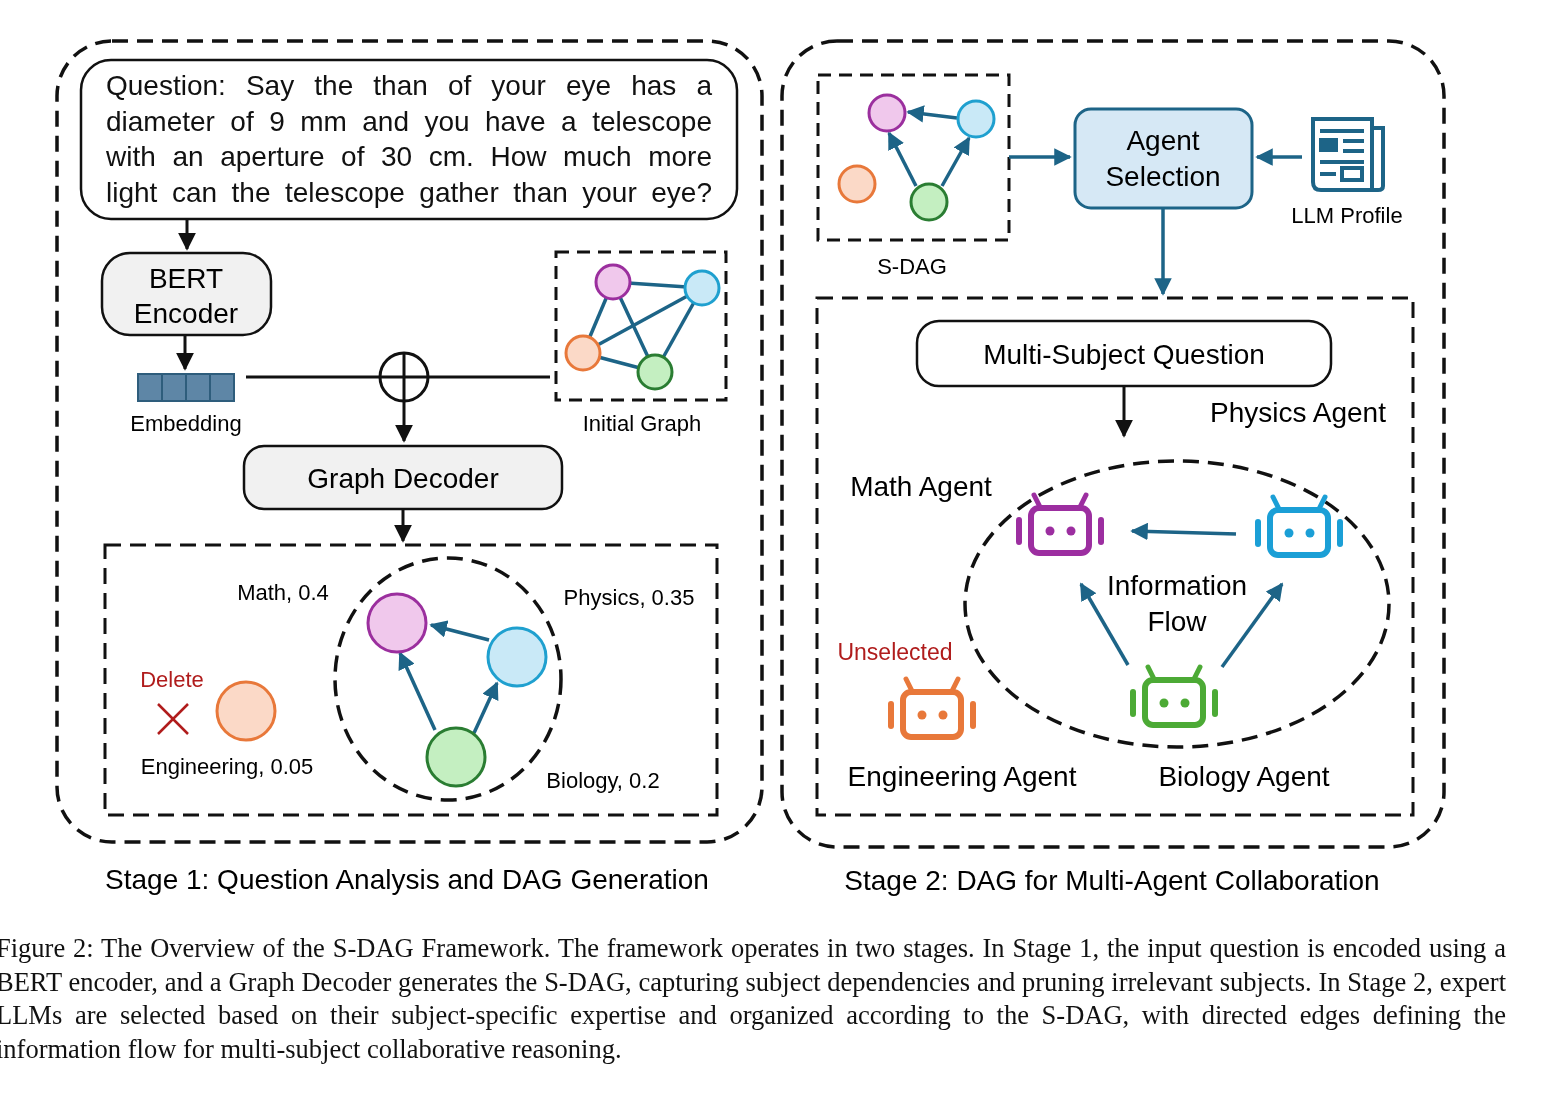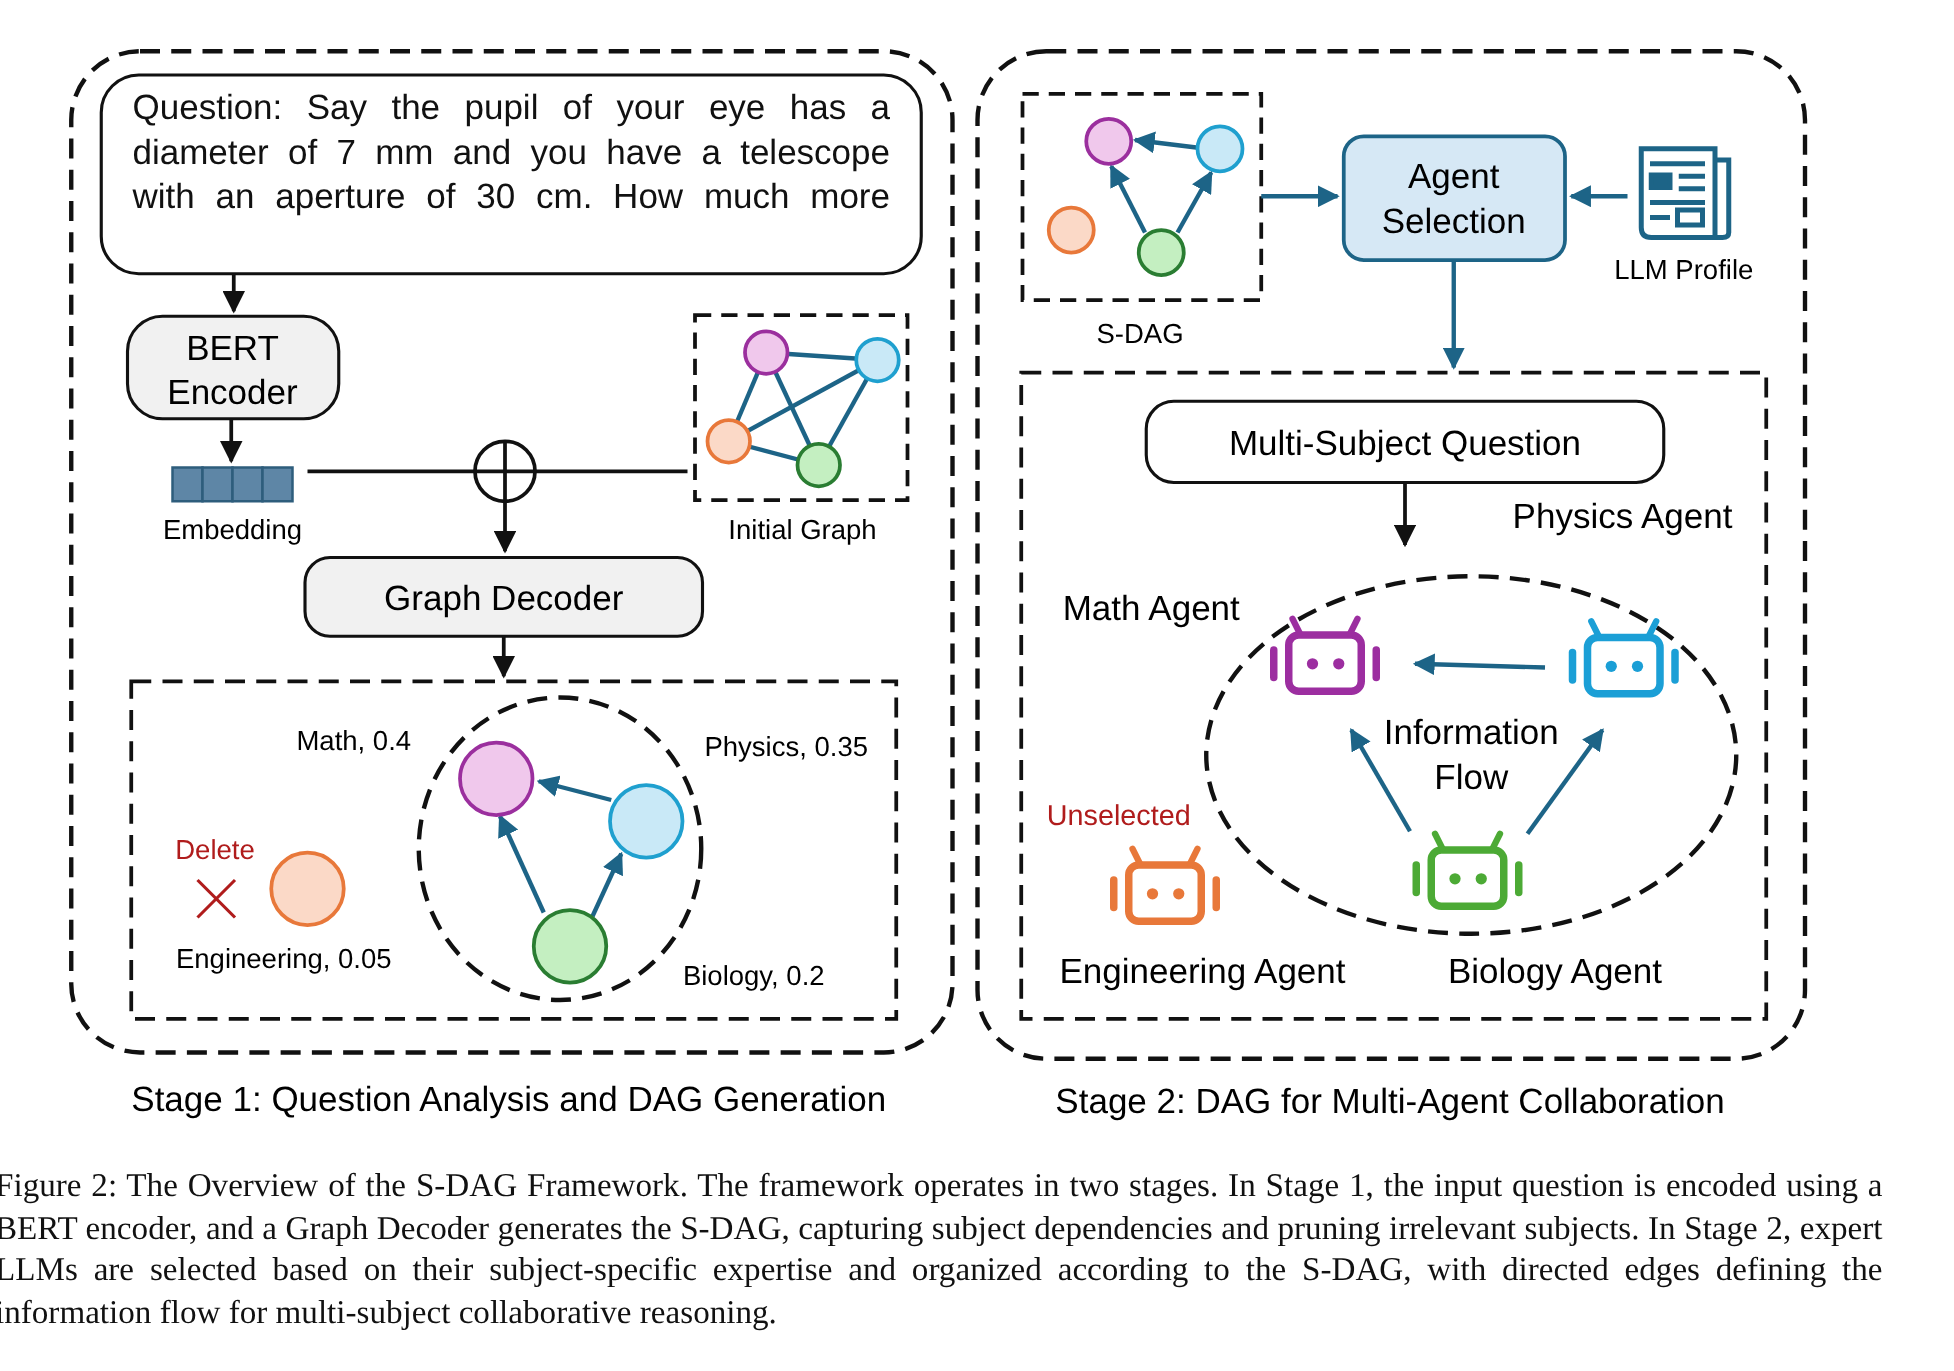--- a/index.html
+++ b/index.html
@@ -191,20 +191,21 @@
     <line x1="-41" y1="-10" x2="-41" y2="12" stroke-width="6" stroke-linecap="round"></line>
     <line x1="41" y1="-10" x2="41" y2="12" stroke-width="6" stroke-linecap="round"></line>
     <circle cx="-10" cy="1" r="4.5" fill="#e8783a" stroke="none"></circle>
     <circle cx="11" cy="1" r="4.5" fill="#e8783a" stroke="none"></circle>
   </g>
 
   <text x="1112" y="890" font-size="28" text-anchor="middle" class="sans">Stage 2: DAG for Multi-Agent Collaboration</text>
 </svg>
 
 <div class="qtext">
-  <div>Question: Say the pupil of your eye has a</div>
-  <div>diameter of 7 mm and you have a telescope</div>
+  <div>Question: Say the than of your eye has a</div>
+  <div>diameter of 9 mm and you have a telescope</div>
   <div>with an aperture of 30 cm. How much more</div>
+  <div>light can the telescope gather than your eye?</div>
 </div>
 
 <div class="caption">
   <span>Figure 2: The Overview of the S-DAG Framework. The framework operates in two stages. In Stage 1, the input question is encoded using a BERT encoder, and a Graph Decoder generates the S-DAG, capturing subject dependencies and pruning irrelevant subjects. In Stage 2, expert LLMs are selected based on their subject-specific expertise and organized according to the S-DAG, with directed edges defining the information flow for multi-subject collaborative reasoning.</span>
 </div>
 
 </body></html>

